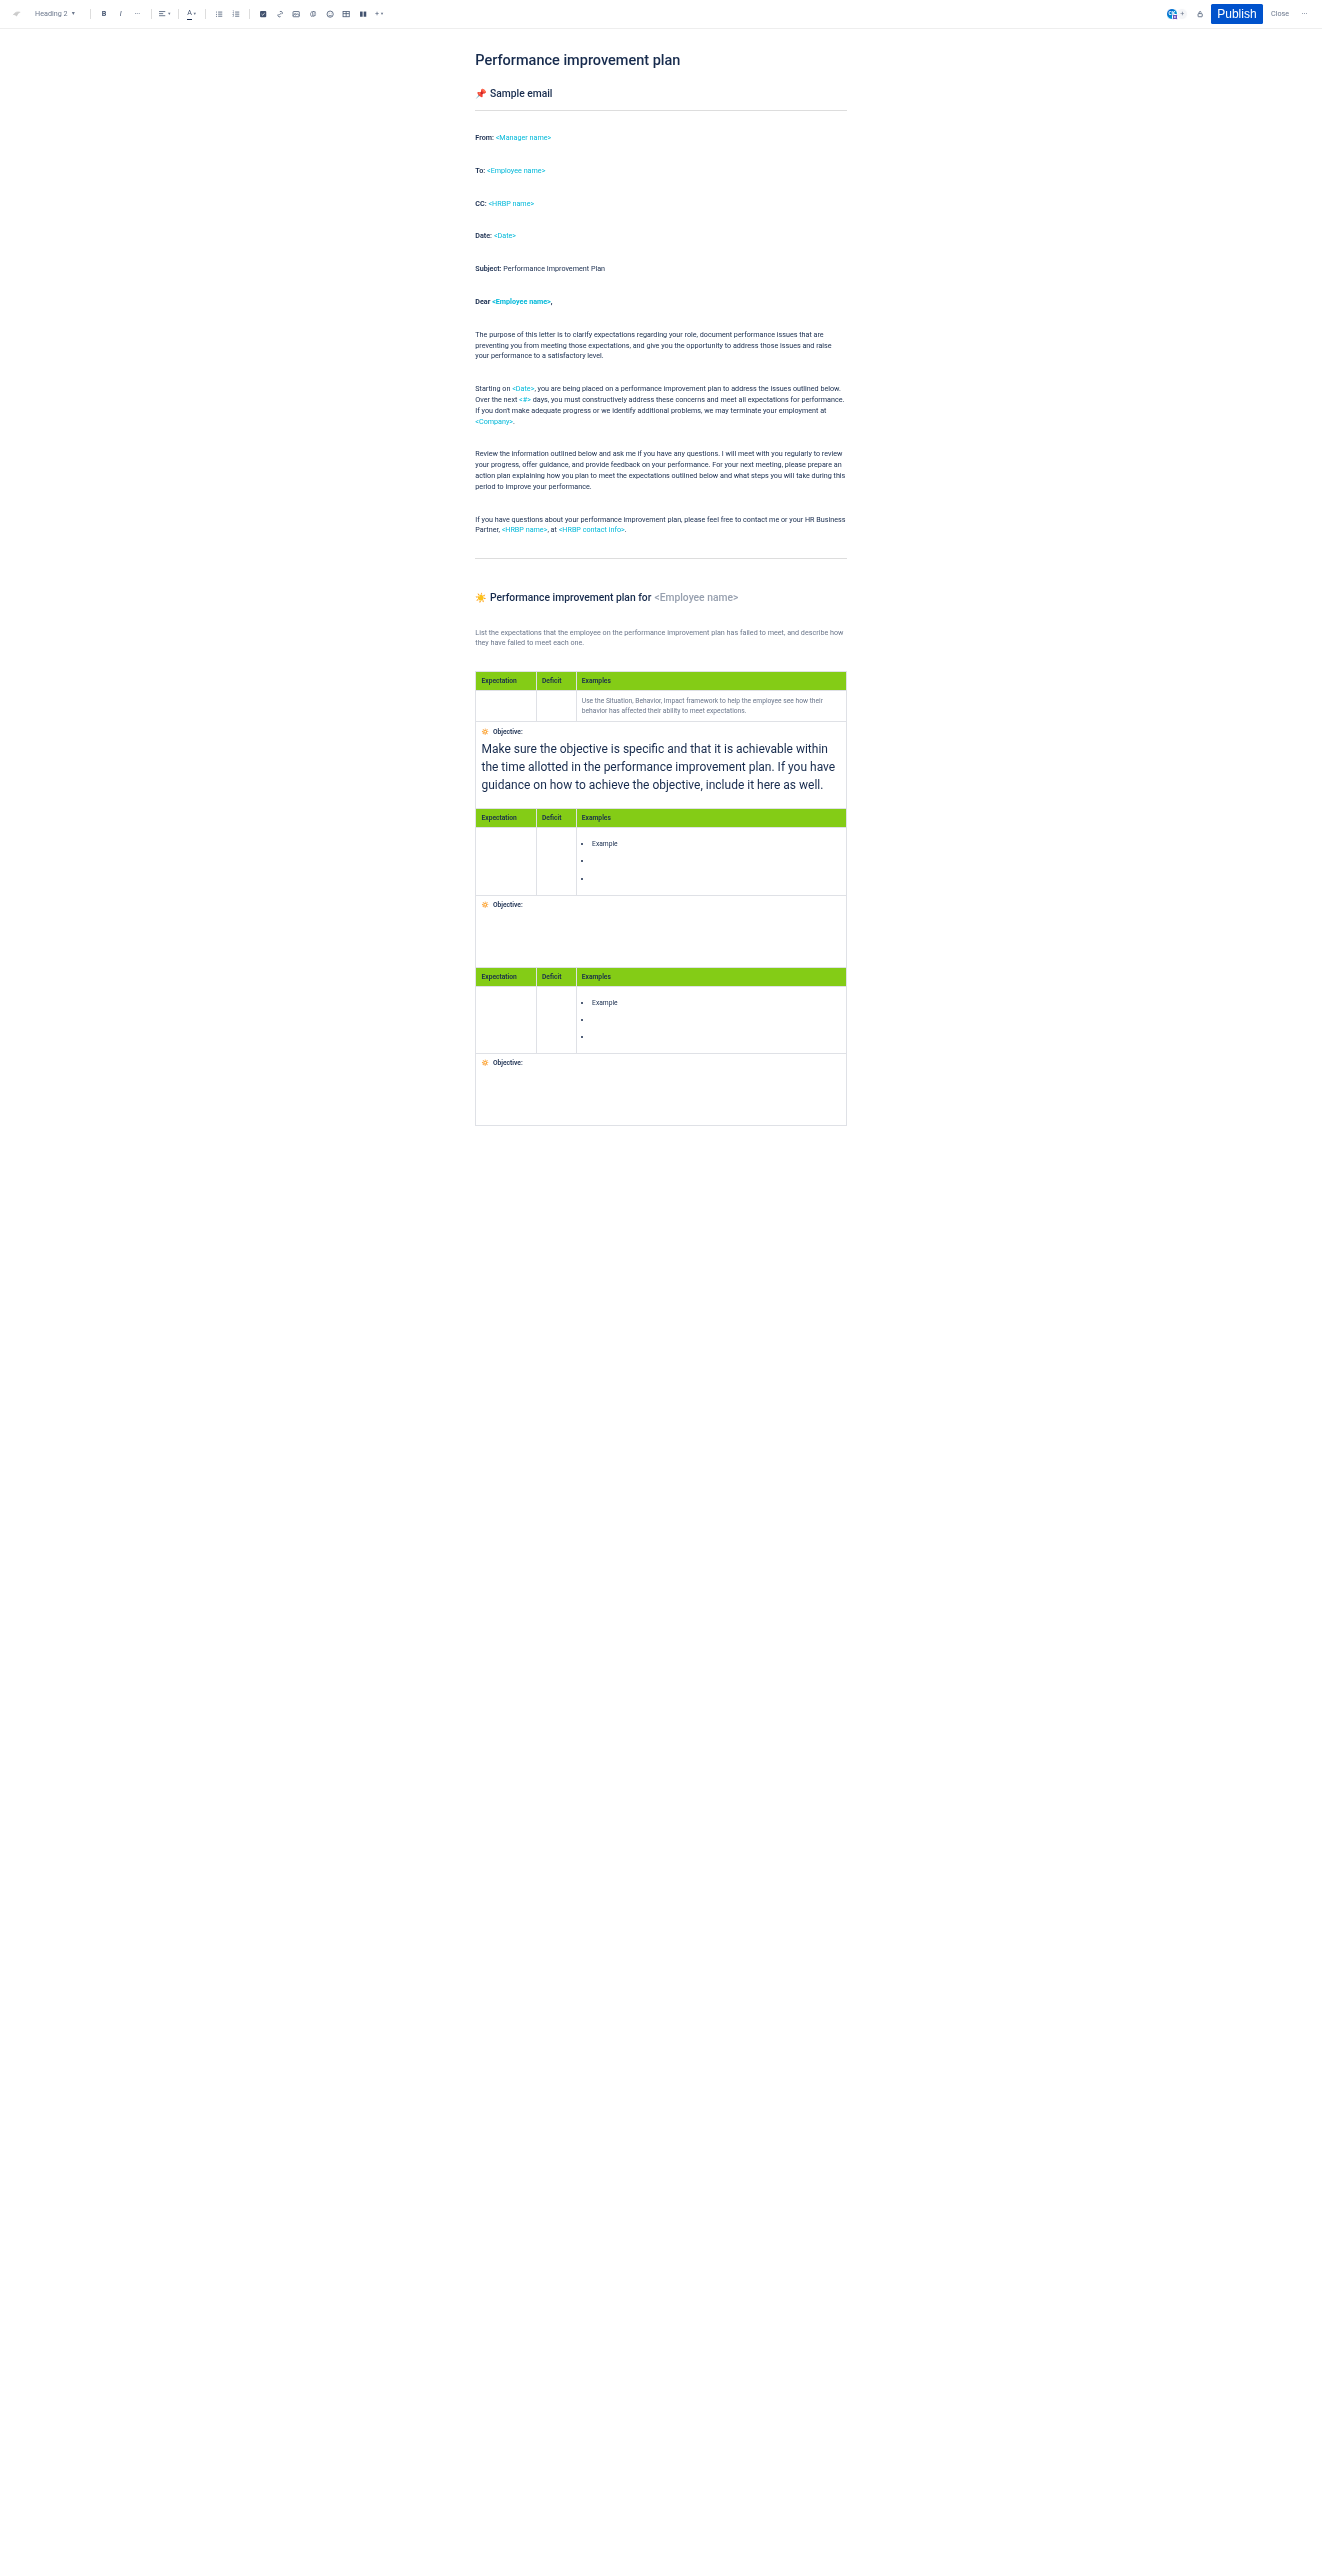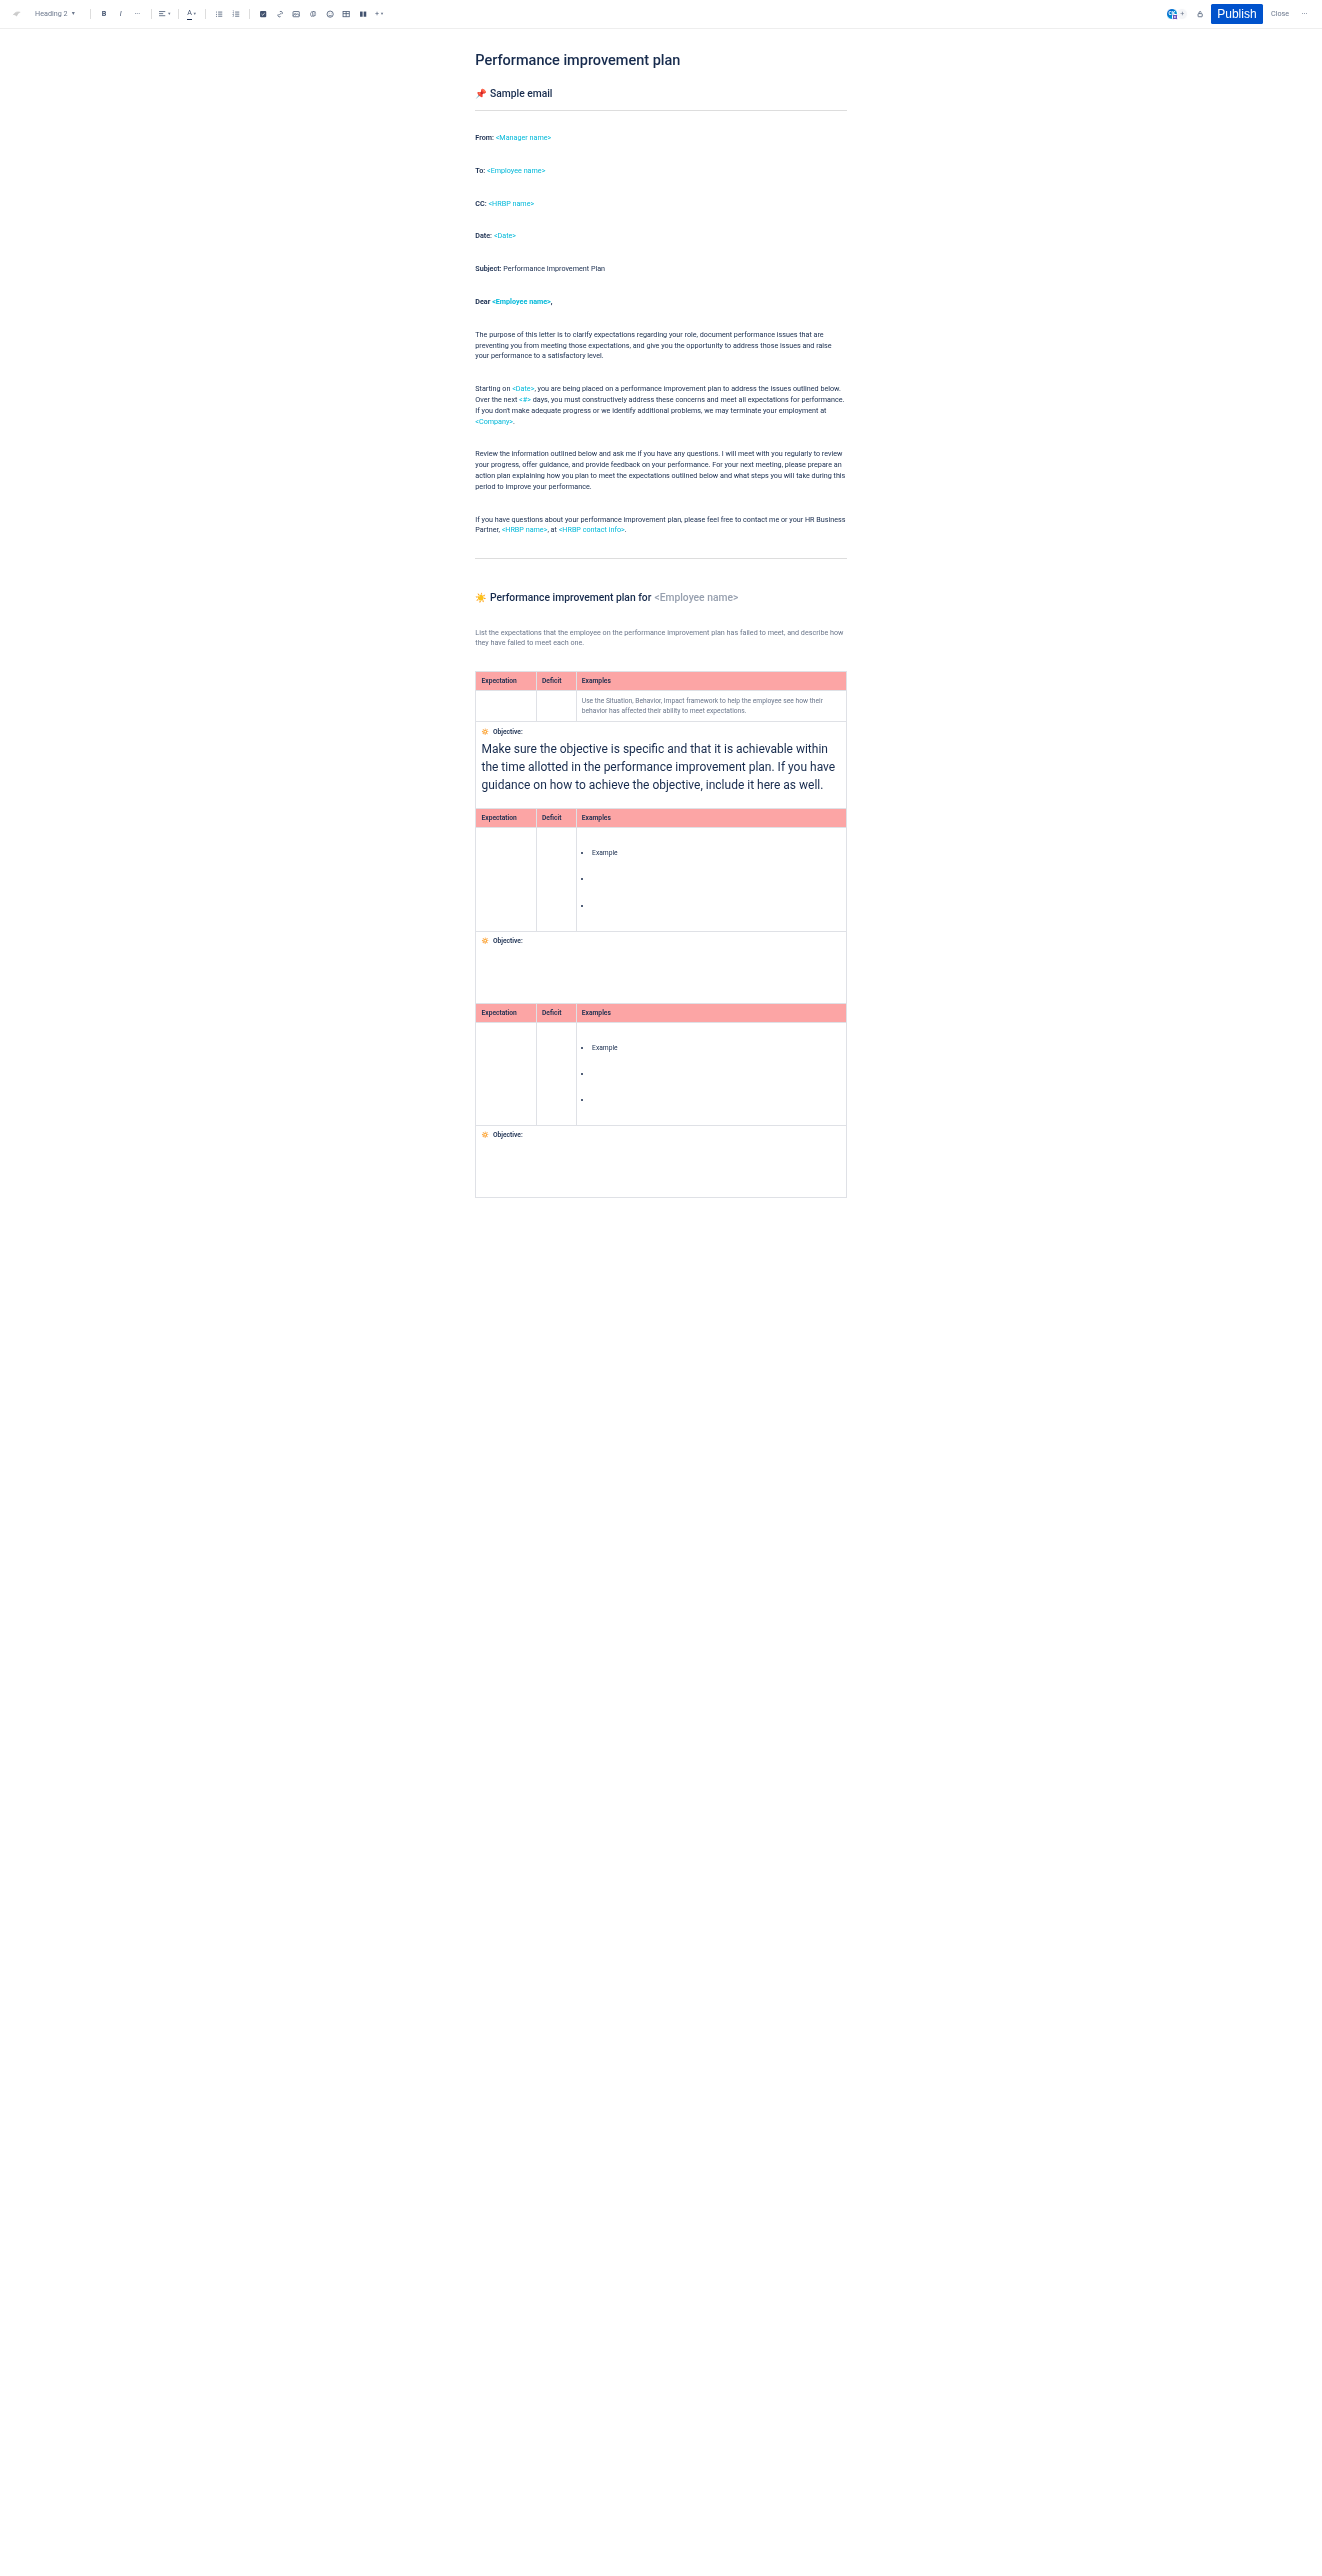--- a/index.html
+++ b/index.html
@@ -24,26 +24,26 @@
 h2 { font-size: 10.3px; font-weight: 500; color: #172b4d; margin-top: 14.5px; margin-bottom: 6.2px; display: flex; align-items: center; gap: 3.1px; }
 h2 .emo { font-size: 9.3px; }
 hr { border: none; border-top: 0.5px solid #ddd; margin: 8.3px 0; }
 p { margin: 22px 0; color: #172b4d; }
 .ph { color: #00b8d9; }
 .bold { font-weight: 600; }
 .subtle { color: #6b778c; }
 .placeholder-h { color: #97a0af; font-weight: 500; }
 table { border-collapse: collapse; width: 100%; margin: 6.2px 0; }
 th, td { border: 0.5px solid #dfe1e6; padding: 4.1px 5.2px; text-align: left; font-size: 6.7px; vertical-align: top; }
-th { background: #fca5a5; font-weight: 600; color: #172b4d; }
+th { background: #84cc16; font-weight: 600; color: #172b4d; }
 .obj-row td { background: #fff; }
 .obj-label { display: flex; align-items: center; gap: 3.1px; font-weight: 600; }
 .obj-desc { font-size: 12px; color: #172b4d; margin-top: 3.1px; font-weight: normal; }
 ul.examples { list-style: disc; padding-left: 10.3px; font-size: 6.7px; color: #172b4d; }
-ul.examples li { margin: 16px 0; min-height: 7.2px; }
+ul.examples li { margin: 7px 0; min-height: 7.2px; }
 .sig-table th { background: #fffae6; width: 103px; }
 .sig-table td { background: #fff; border-right: 1.5px solid #c6e0ff; }
 .tall { height: 72px; }
 .med { height: 31px; }
 .chevron { font-size: 5.2px; color: #6b778c; }
 </style>
 </head>
 <body>
 
 <div class="toolbar">

